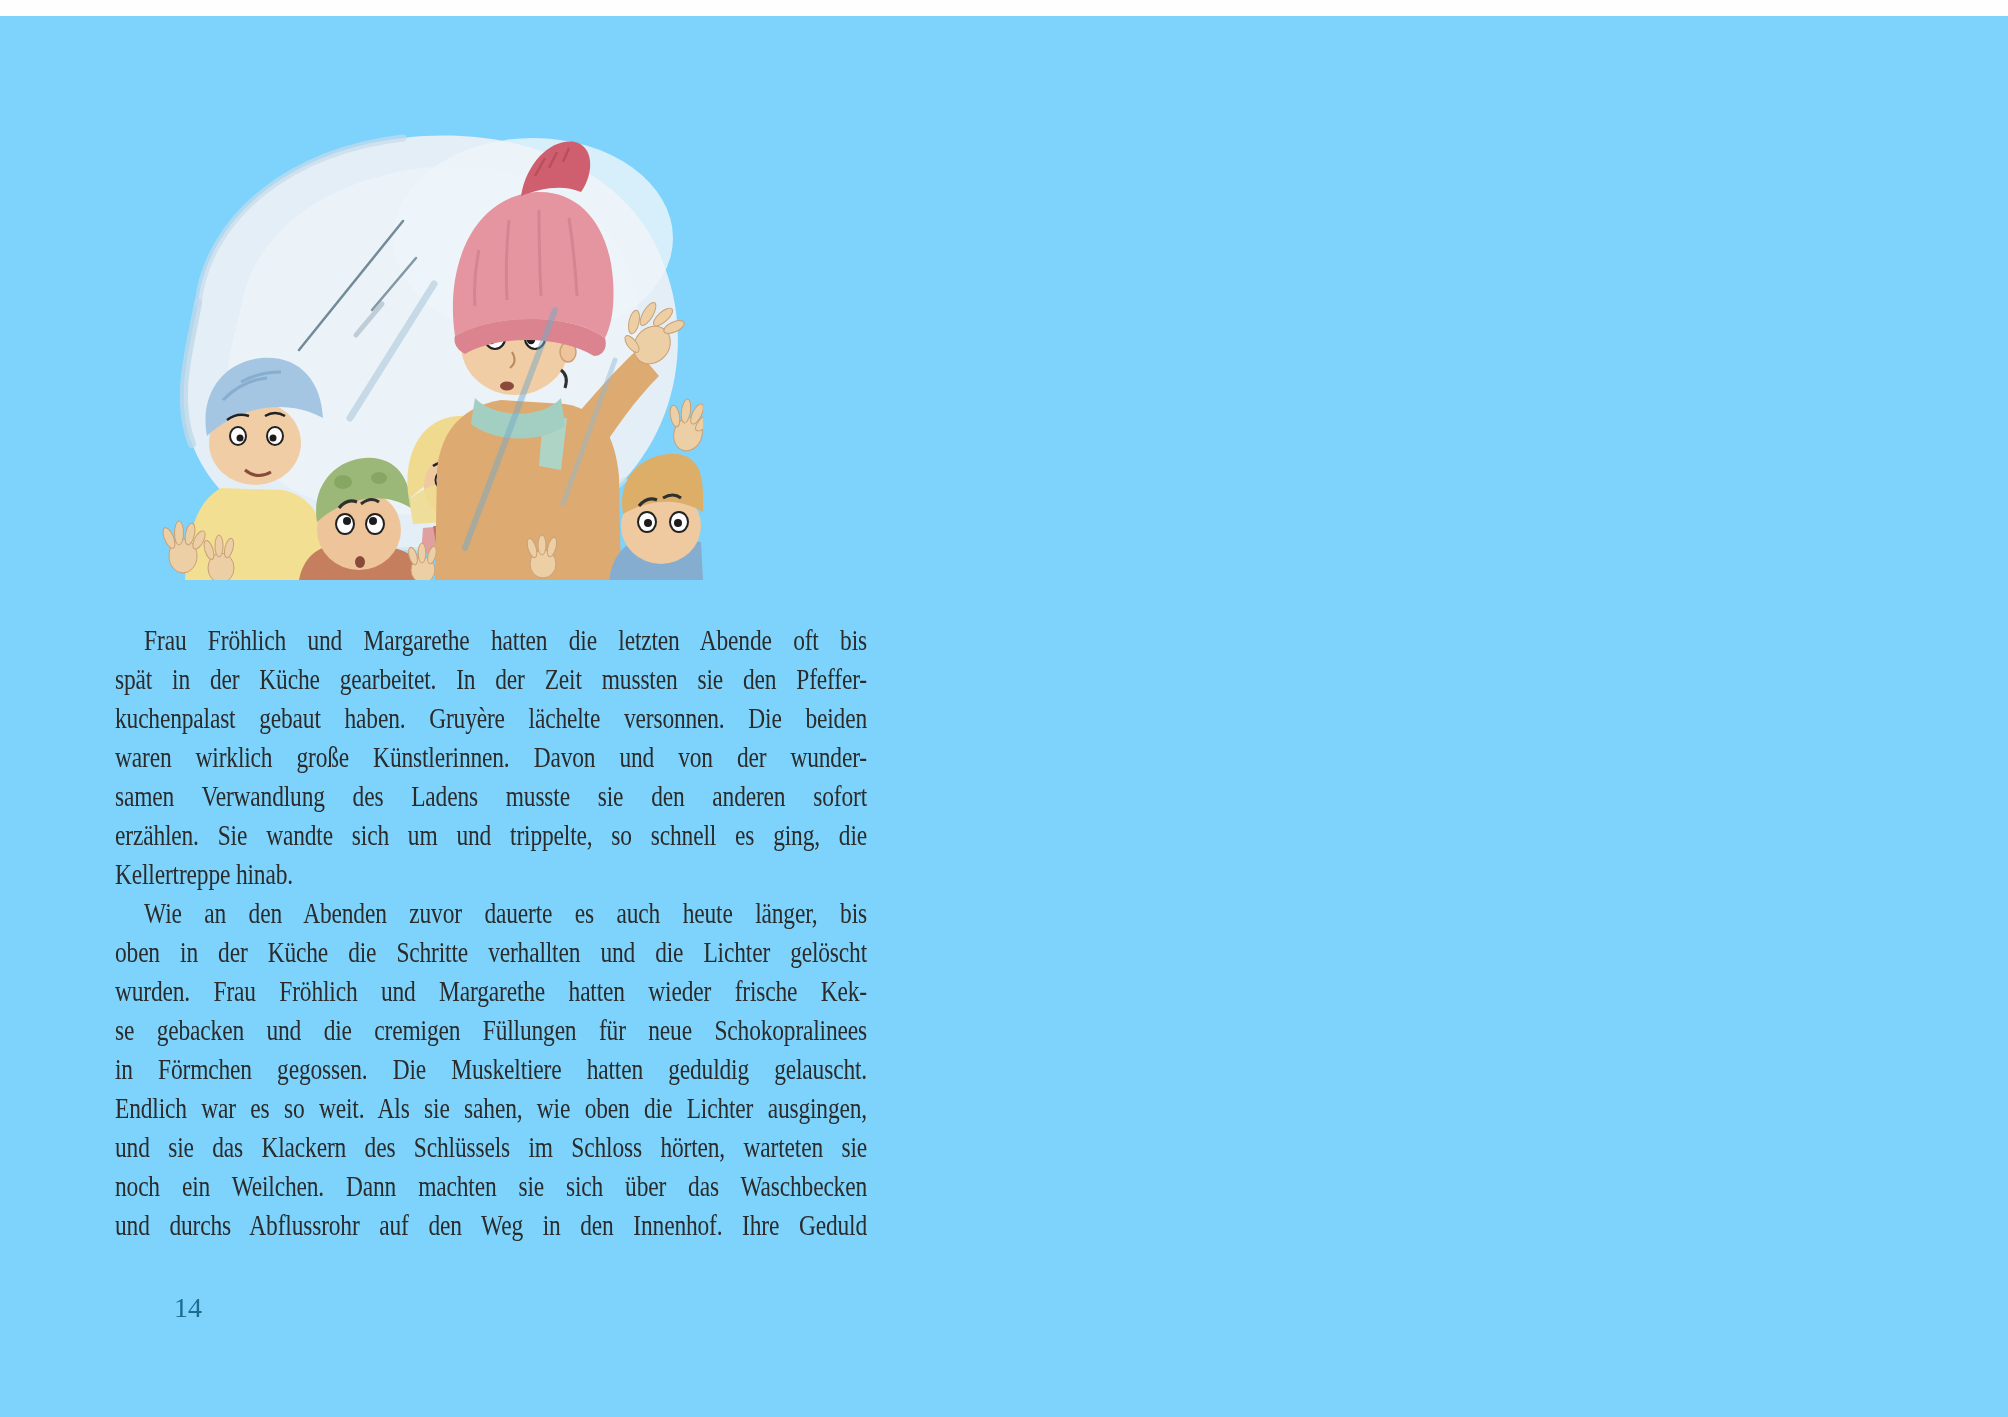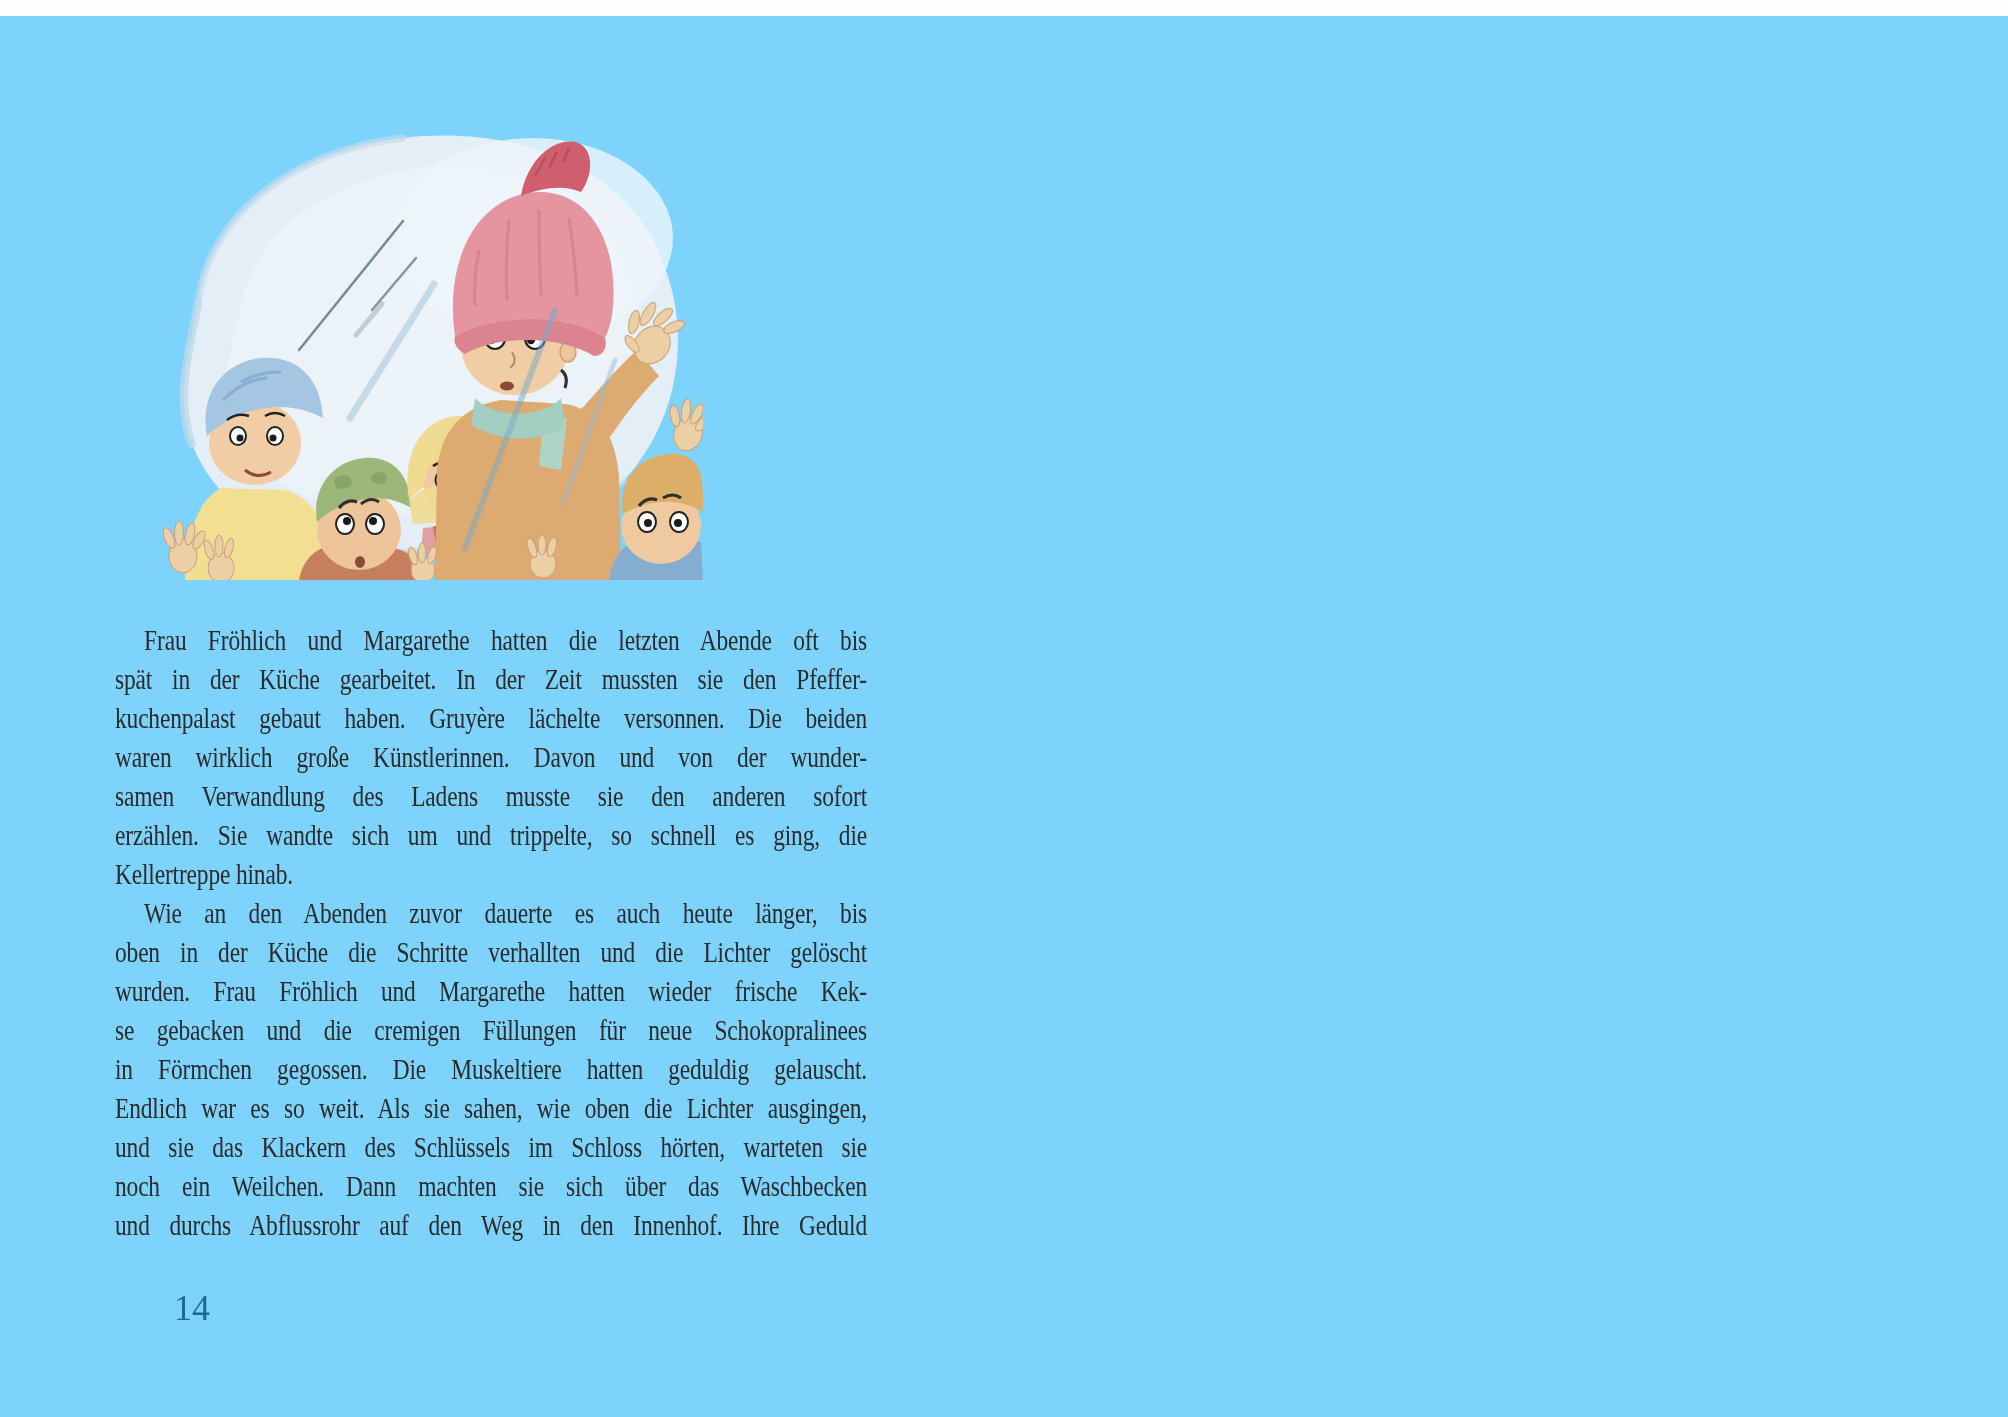--- a/index.html
+++ b/index.html
@@ -28,21 +28,21 @@
     color: #2b2b2b;
   }
   #text-left  { left: 115px;  top: 605px; }
 
   .line { text-align: justify; text-align-last: justify; }
   .line.end { text-align-last: left; }
   .line.ind { text-indent: 36px; }
 
   .folio {
     position: absolute;
-    font-size: 36px;
+    font-size: 28px;
     line-height: 28px;
     color: #1e6b8e;
   }
   #folio-left  { left: 174px;  top: 1278px; }
 </style>
 </head>
 <body>
 
 <div class="spread">
 

